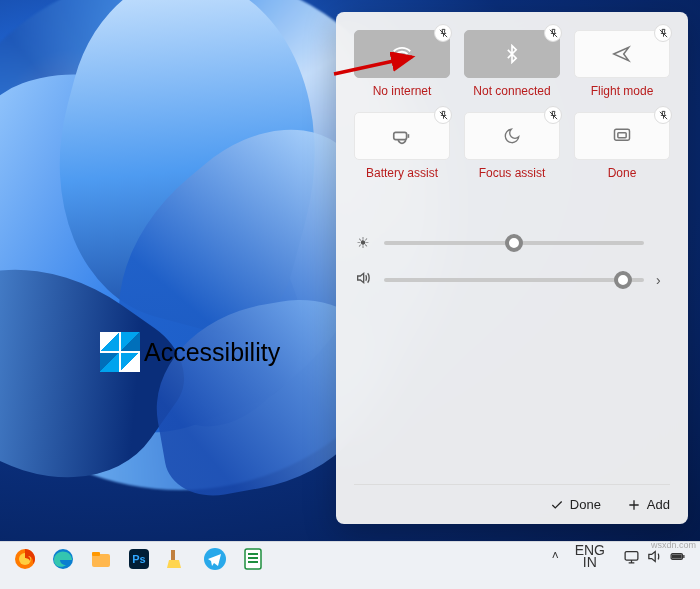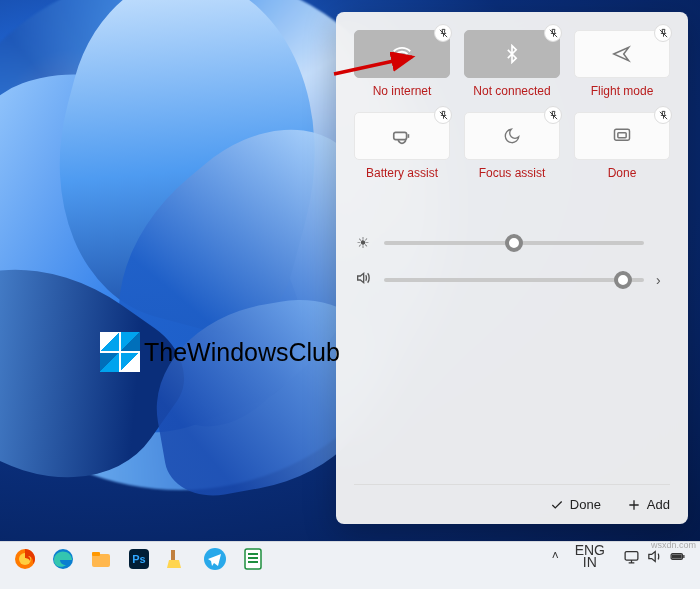--- a/index.html
+++ b/index.html
@@ -131,21 +131,21 @@
           <marker id="ah" markerWidth="8" markerHeight="8" refX="6" refY="3" orient="auto">
             <path d="M0,0 L7,3 L0,6 Z" fill="#d40000"></path>
           </marker>
         </defs>
         <path d="M4,22 L82,5" stroke="#d40000" stroke-width="3.5" fill="none" marker-end="url(#ah)"></path>
       </svg>
   </div>
 
   <div class="watermark">
     <div class="wm-logo"></div>
-    <div class="wm-text">TheWindowsClub</div>
+    <div class="wm-text">Accessibility</div>
   </div>
 
   <div class="panel">
     <div class="grid">
       <div class="tile-wrap">
         <div class="tile solid">
           <svg width="22" height="22" viewBox="0 0 24 24" fill="none" stroke="#fff" stroke-width="2">
               <path d="M3 9c5-5 13-5 18 0"></path>
               <path d="M6 12c3.3-3.3 8.7-3.3 12 0"></path>
               <path d="M9 15c1.7-1.7 4.3-1.7 6 0"></path>

